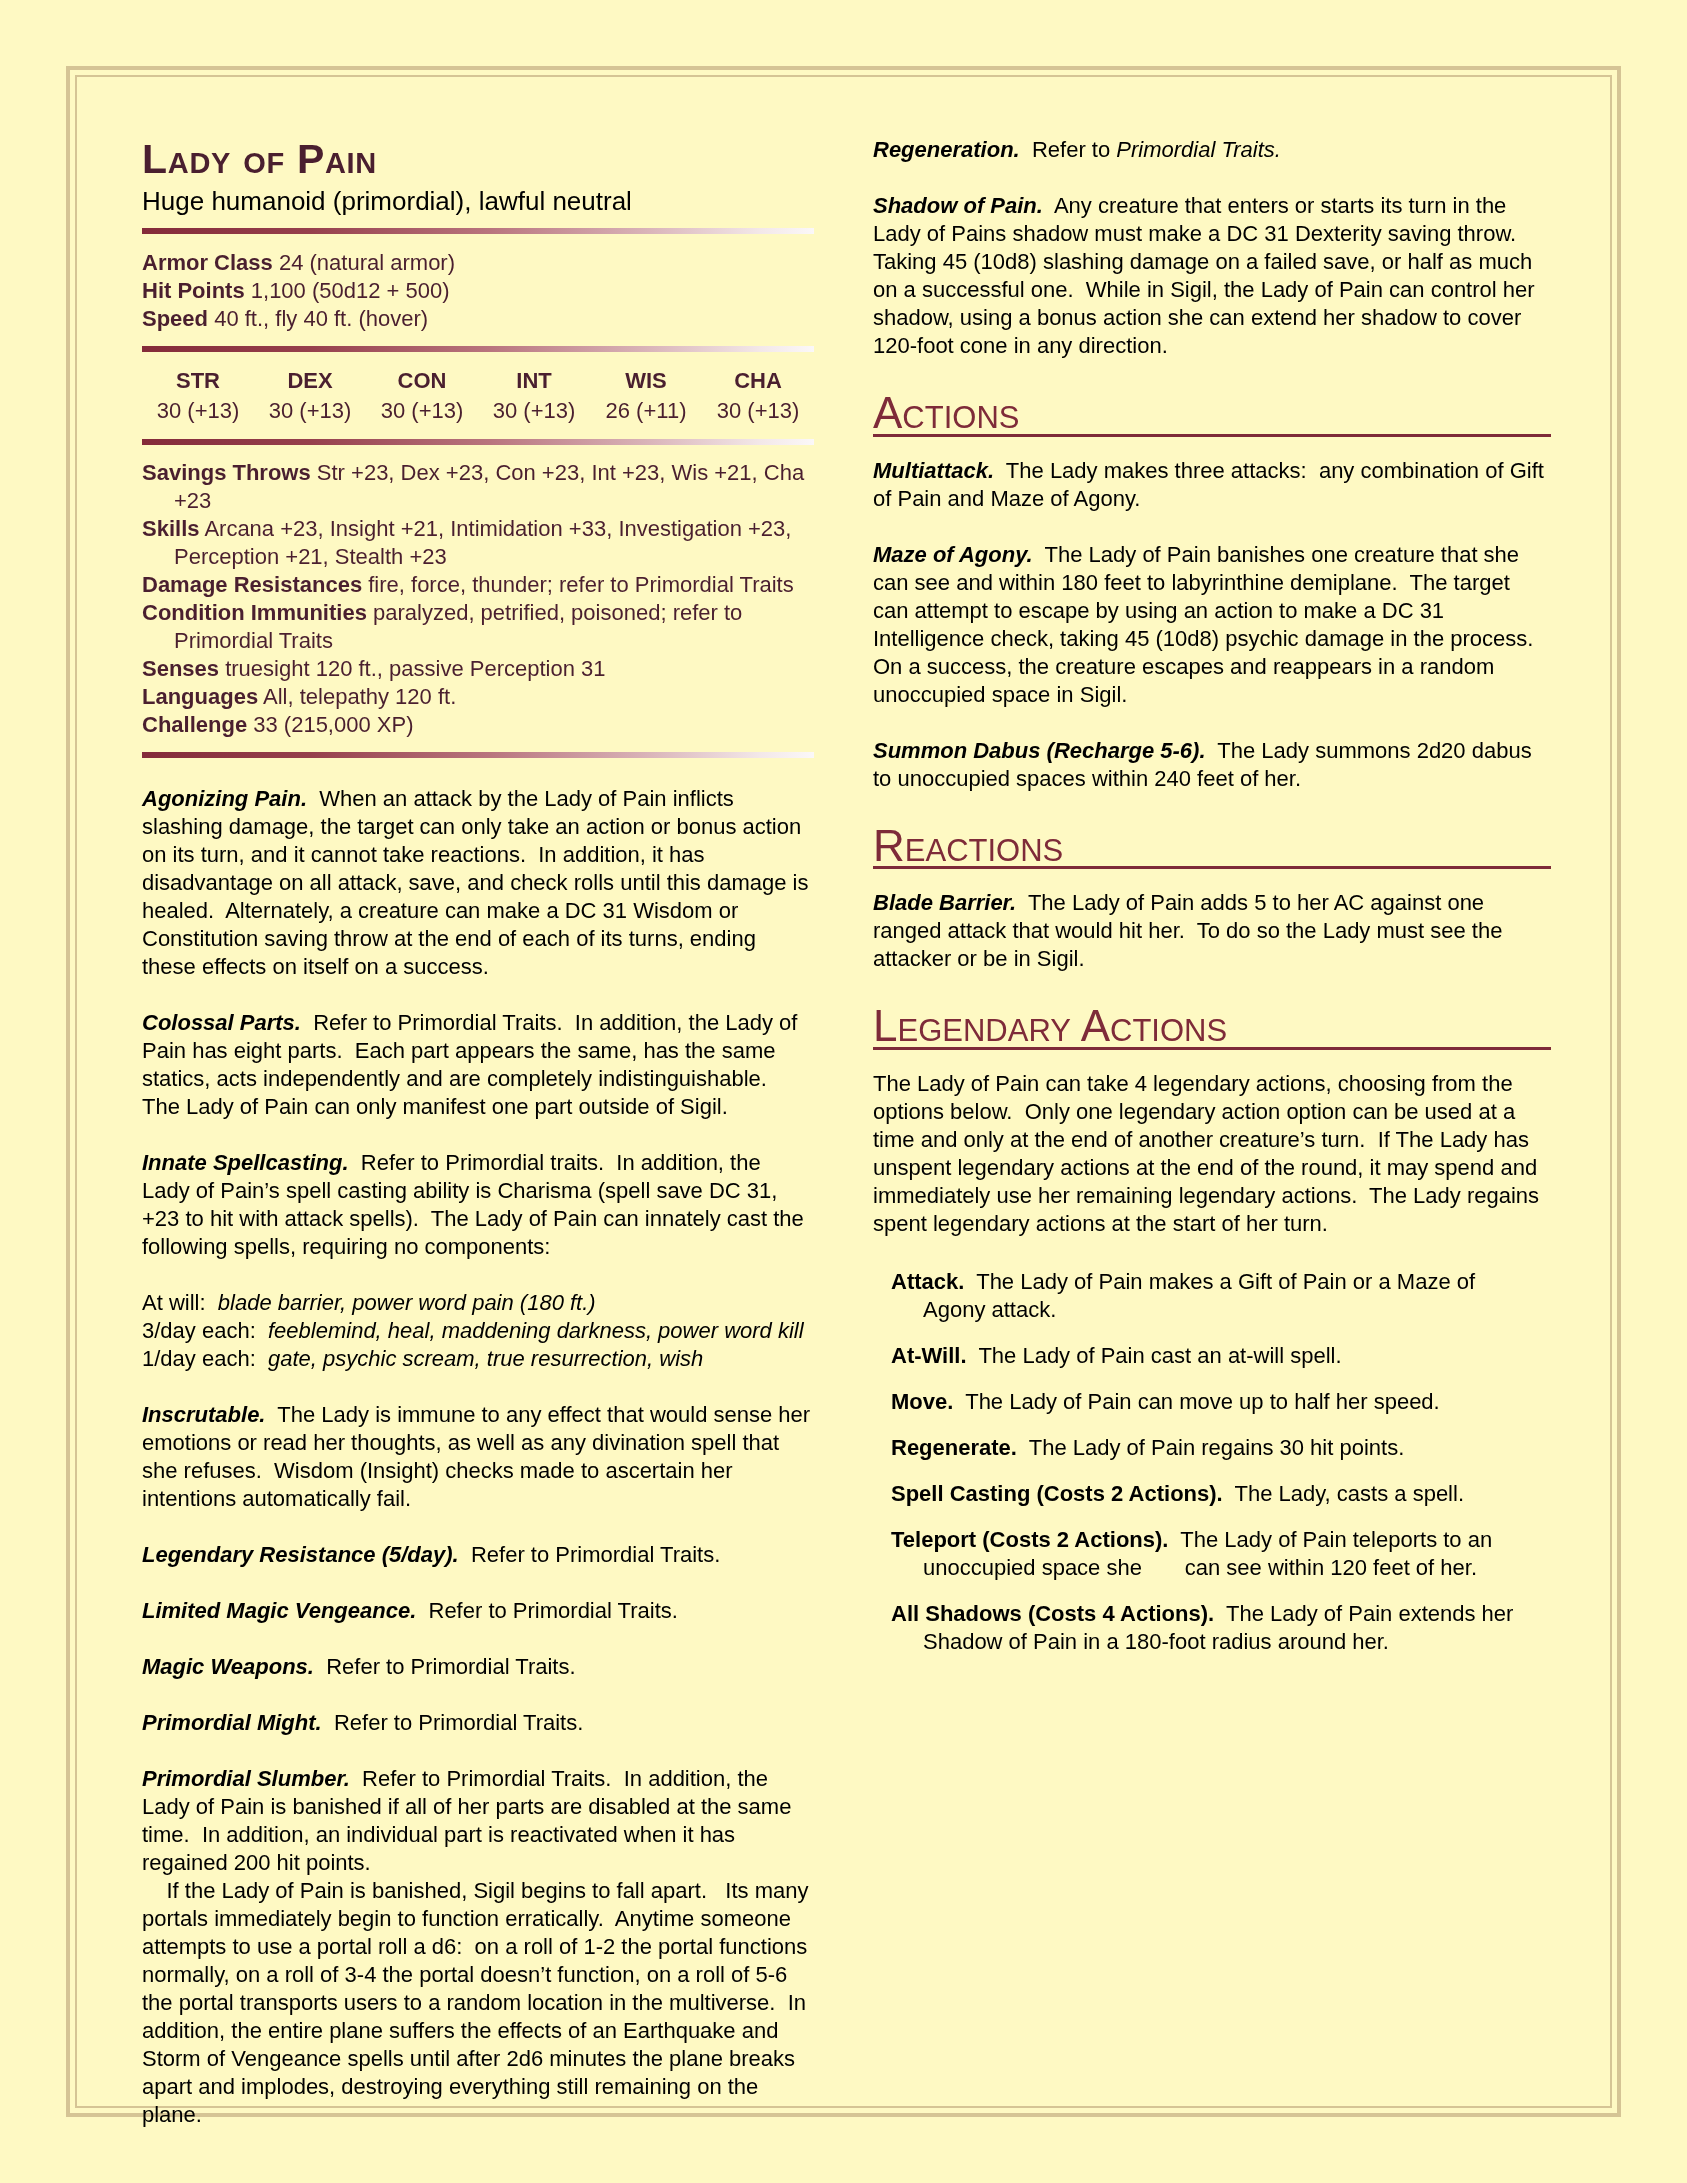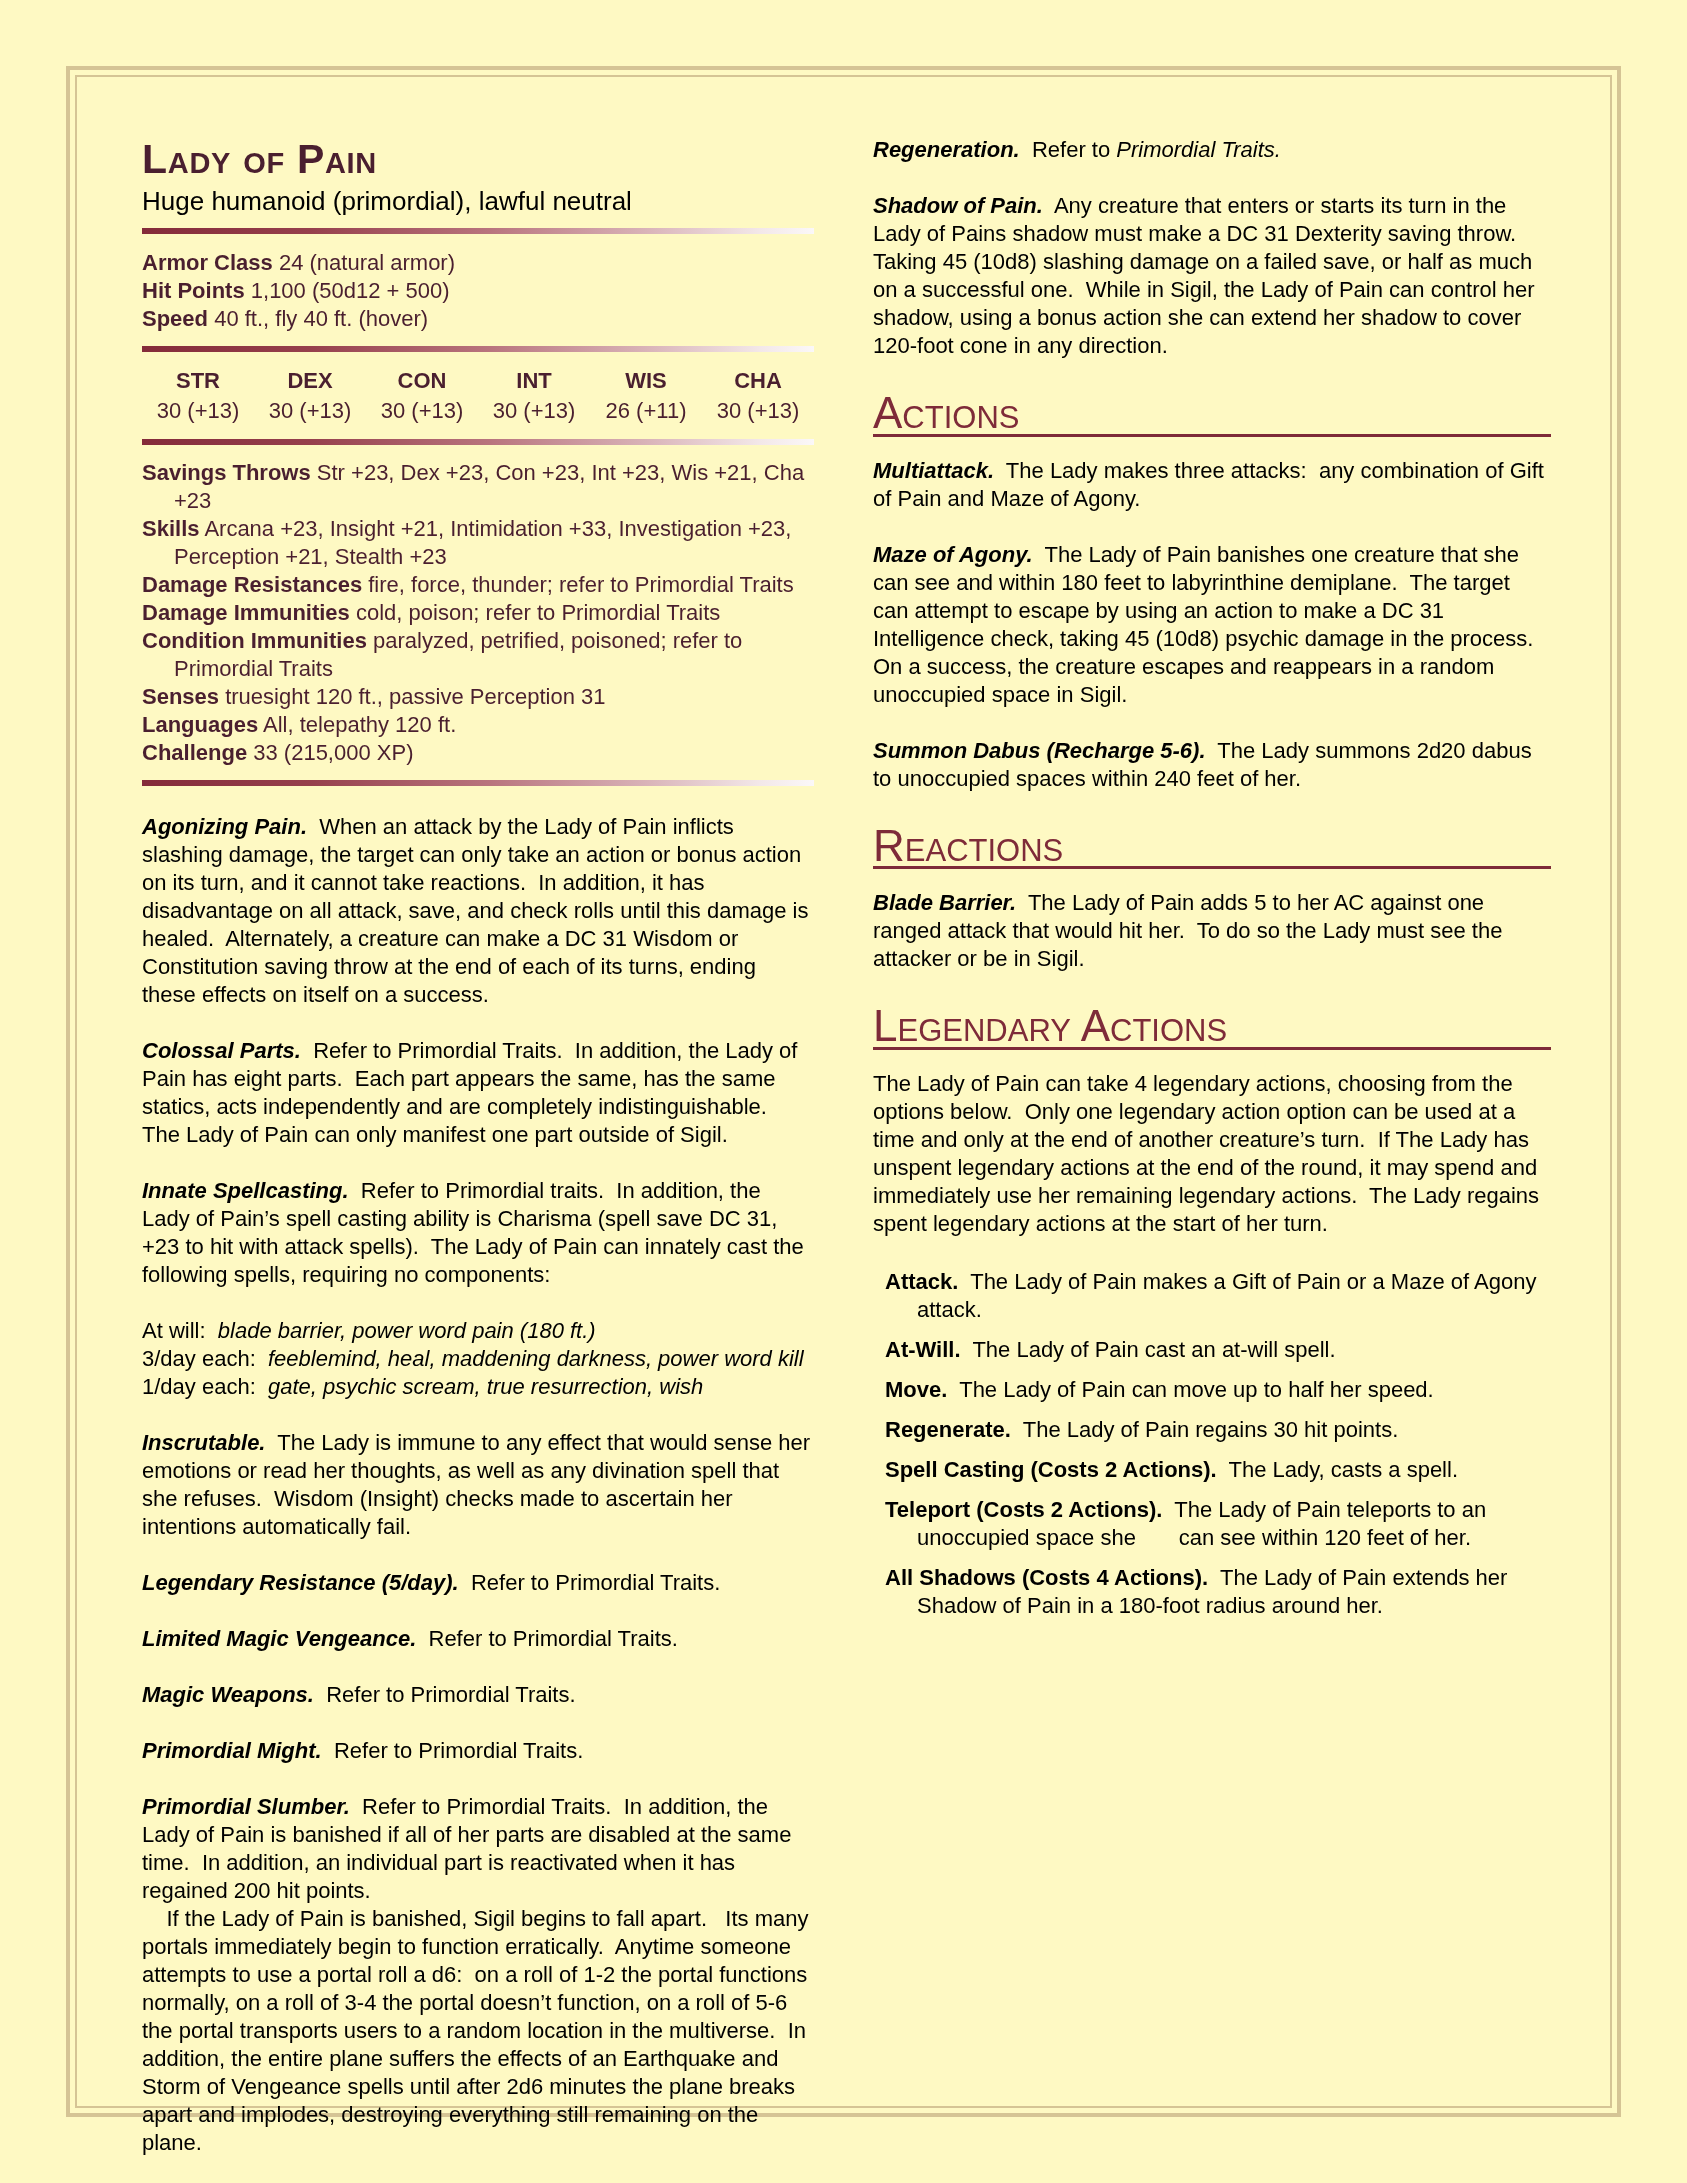--- a/index.html
+++ b/index.html
@@ -53,21 +53,21 @@
   p.trait:last-child{margin-bottom:0;}
   .tn{font-weight:bold;font-style:italic;}
   .it{font-style:italic;}
 
   h2.section{
     color:#7e2b39;font-variant:small-caps;font-weight:normal;
     font-size:44px;line-height:37px;
     border-bottom:3.3px solid #7e2b39;padding-bottom:2.6px;
     margin:34px 0 20px 0;
   }
-  .leg{padding-left:32px;text-indent:-32px;white-space:pre-wrap;margin:12px;}
+  .leg{padding-left:32px;text-indent:-32px;white-space:pre-wrap;margin:18px;}
   .leg .lbl{font-weight:bold;}
   .leg-list{margin-top:30px;}
 </style>
 </head>
 <body>
 
 <div class="page">
   <div class="frame-outer"></div>
   <div class="frame-inner"></div>
 
@@ -93,21 +93,20 @@
         <div class="ab-val">30 (+13)</div>
         <div class="ab-val">30 (+13)</div>
         <div class="ab-val">26 (+11)</div>
         <div class="ab-val">30 (+13)</div>
       </div>
     <div class="tbar"></div>
     <div id="props">
         <div class="prop"><span class="lbl">Savings Throws</span> Str +23, Dex +23, Con +23, Int +23, Wis +21, Cha +23</div>
         <div class="prop"><span class="lbl">Skills</span> Arcana +23, Insight +21, Intimidation +33, Investigation +23, Perception +21, Stealth +23</div>
         <div class="prop"><span class="lbl">Damage Resistances</span> fire, force, thunder; refer to Primordial Traits</div>
-        <div class="prop"><span class="lbl">Damage Immunities</span> cold, poison; refer to Primordial Traits</div>
         <div class="prop"><span class="lbl">Condition Immunities</span> paralyzed, petrified, poisoned; refer to Primordial Traits</div>
         <div class="prop"><span class="lbl">Senses</span> truesight 120 ft., passive Perception 31</div>
         <div class="prop"><span class="lbl">Languages</span> All, telepathy 120 ft.</div>
         <div class="prop"><span class="lbl">Challenge</span> 33 (215,000 XP)</div>
       </div>
     <div class="tbar last"></div>
     <div id="traits-left">
         <p class="trait"><span class="tn">Agonizing Pain.</span><span>  When an attack by the Lady of Pain inflicts slashing damage, the target can only take an action or bonus action on its turn, and it cannot take reactions.  In addition, it has disadvantage on all attack, save, and check rolls until this damage is healed.  Alternately, a creature can make a DC 31 Wisdom or Constitution saving throw at the end of each of its turns, ending these effects on itself on a success.</span></p>
         <p class="trait"><span class="tn">Colossal Parts.</span><span>  Refer to Primordial Traits.  In addition, the Lady of Pain has eight parts.  Each part appears the same, has the same statics, acts independently and are completely indistinguishable.  The Lady of Pain can only manifest one part outside of Sigil.</span></p>
         <p class="trait"><span class="tn">Innate Spellcasting.</span><span>  Refer to Primordial traits.  In addition, the Lady of Pain’s spell casting ability is Charisma (spell save DC 31, +23 to hit with attack spells).  The Lady of Pain can innately cast the following spells, requiring no components:</span></p>

